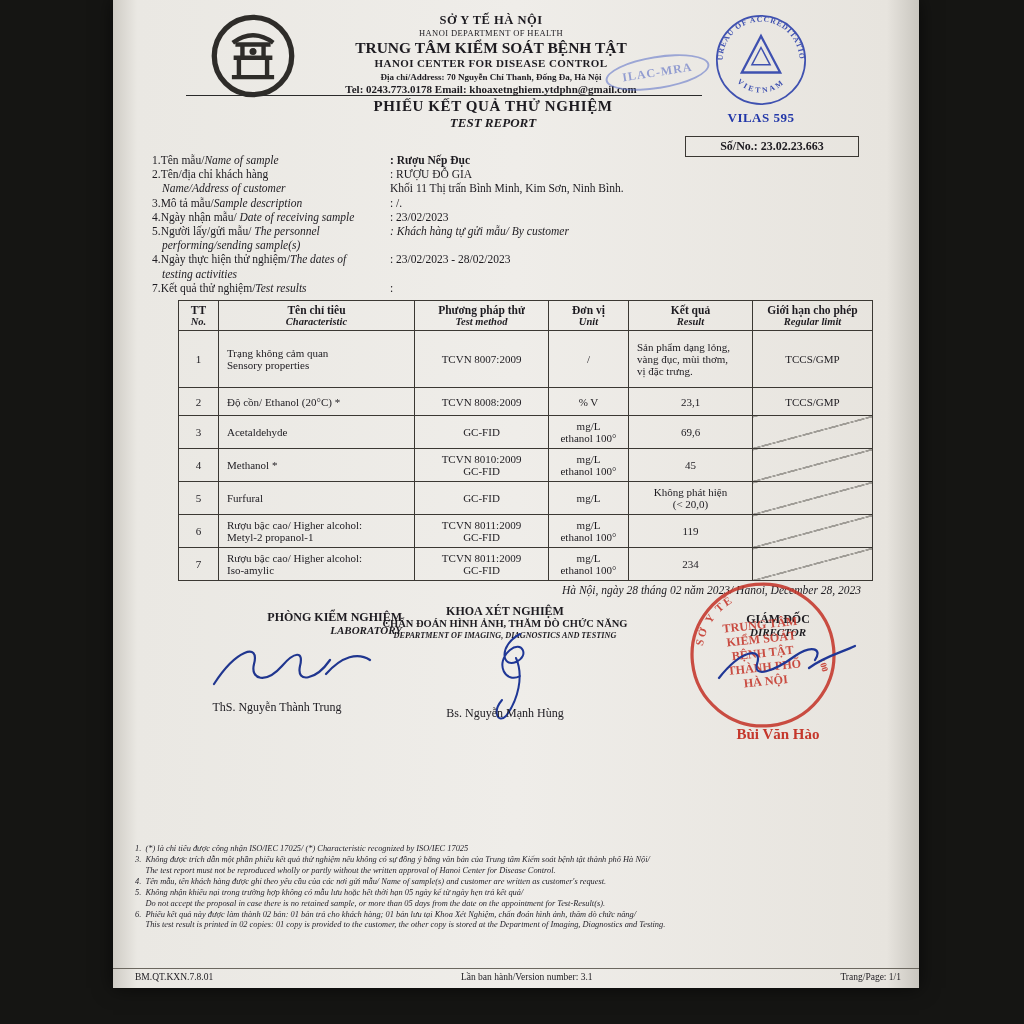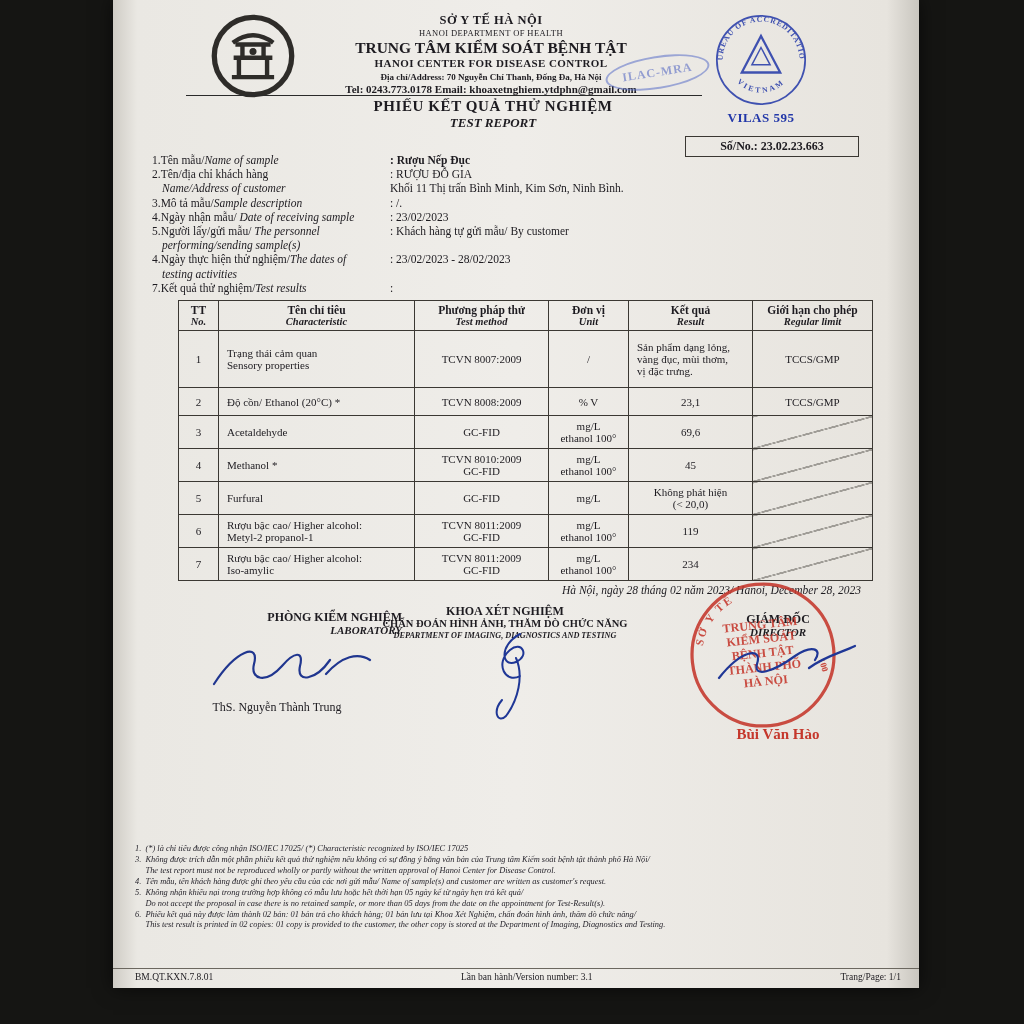--- a/index.html
+++ b/index.html
@@ -42,21 +42,21 @@
     border:1.3px solid #3a3732; font-size:12px; font-weight:bold;
     text-align:center; line-height:19px;
   }
   
   .fields { padding:3px 0 0 39px; font-size:11.5px; line-height:14.2px; }
   .frow { display:flex; }
   .flabel { width:238px; flex:none; }
   .f-en { font-style:italic; }
   .indent { padding-left:10px; }
   .v-b { font-weight:bold; }
-  .v-i { }
+  .v-i { font-style:italic; }
   
   table.results { border-collapse:collapse; margin:5px 0 0 65px; table-layout:fixed; width:694px; font-size:11px; }
   .results th, .results td { border:1.4px solid #3b3833; text-align:center; vertical-align:middle; padding:2px 4px; }
   .results th { padding:3px 2px; }
   .th-vi { display:block; font-weight:bold; font-size:11.5px; }
   .th-en { display:block; font-weight:bold; font-style:italic; font-size:10.5px; }
   .results td.c-left, .results td.r-left { text-align:left; padding-left:8px; }
   .pre { white-space:pre-line; }
   .results tbody tr { height:33px; }
   .results tbody tr.r-tall { height:57px; }
@@ -226,21 +226,21 @@
           </th>
         <th>
             <span class="th-vi">Giới hạn cho phép</span>
             <span class="th-en">Regular limit</span>
           </th>
       </tr>
     </thead>
     <tbody>
       <tr class="r-tall">
         <td>1</td>
-        <td class="c-left pre">Trạng thái cảm quan
+        <td class="c-left pre">Trạng không cảm quan
 Sensory properties</td>
         <td class="pre">TCVN 8007:2009</td>
         <td class="pre">/</td>
         <td class="pre r-left">Sản phẩm dạng lỏng,
 vàng đục, mùi thơm,
 vị đặc trưng.</td>
         <td class="pre">TCCS/GMP</td>
       </tr>
       <tr class="r-short">
         <td>2</td>
@@ -341,20 +341,21 @@
       <path d="M6 44 C28 10, 52 2, 46 24 C42 40, 58 44, 74 26 C86 12, 96 10, 92 26 C88 44, 108 40, 122 20 M118 34 C134 16, 150 12, 162 20" stroke="#20368f" stroke-width="2.2" fill="none" stroke-linecap="round"></path>
     </svg>
     <svg class="sig-svg svg-dept" width="120" height="98" viewBox="0 0 120 98">
       <path d="M62 6 C40 18, 44 40, 58 34 C72 28, 64 12, 52 22 C36 36, 48 56, 62 48 M58 30 C66 48, 60 72, 48 88 C40 96, 34 84, 44 72" stroke="#1f3796" stroke-width="2" fill="none" stroke-linecap="round"></path>
     </svg>
     <svg class="sig-svg svg-dir" width="150" height="60" viewBox="0 0 150 60">
       <path d="M8 40 C30 12, 52 8, 46 26 C42 40, 62 34, 84 18 C100 7, 112 10, 104 22 M98 30 C114 18, 132 14, 144 8" stroke="#1f3796" stroke-width="2.2" fill="none" stroke-linecap="round"></path>
     </svg>
 
     <div class="sig-name name-lab">ThS. Nguyễn Thành Trung</div>
+    <div class="sig-name name-dept">Bs. Nguyễn Mạnh Hùng</div>
     <div class="sig-name name-dir">Bùi Văn Hào</div>
   </div>
 
   <div class="notes">
     <div class="note">1.  (*) là chỉ tiêu được công nhận ISO/IEC 17025/ (*) Characteristic recognized by ISO/IEC 17025</div>
     <div class="note">3.  Không được trích dẫn một phần phiếu kết quả thử nghiệm nếu không có sự đồng ý bằng văn bản của Trung tâm Kiểm soát bệnh tật thành phố Hà Nội/
      The test report must not be reproduced wholly or partly without the written approval of Hanoi Center for Disease Control.</div>
     <div class="note">4.  Tên mẫu, tên khách hàng được ghi theo yêu cầu của các nơi gửi mẫu/ Name of sample(s) and customer are written as customer's request.</div>
     <div class="note">5.  Không nhận khiếu nại trong trường hợp không có mẫu lưu hoặc hết thời hạn 05 ngày kể từ ngày hẹn trả kết quả/
      Do not accept the proposal in case there is no retained sample, or more than 05 days from the date on the appointment for Test-Result(s).</div>

